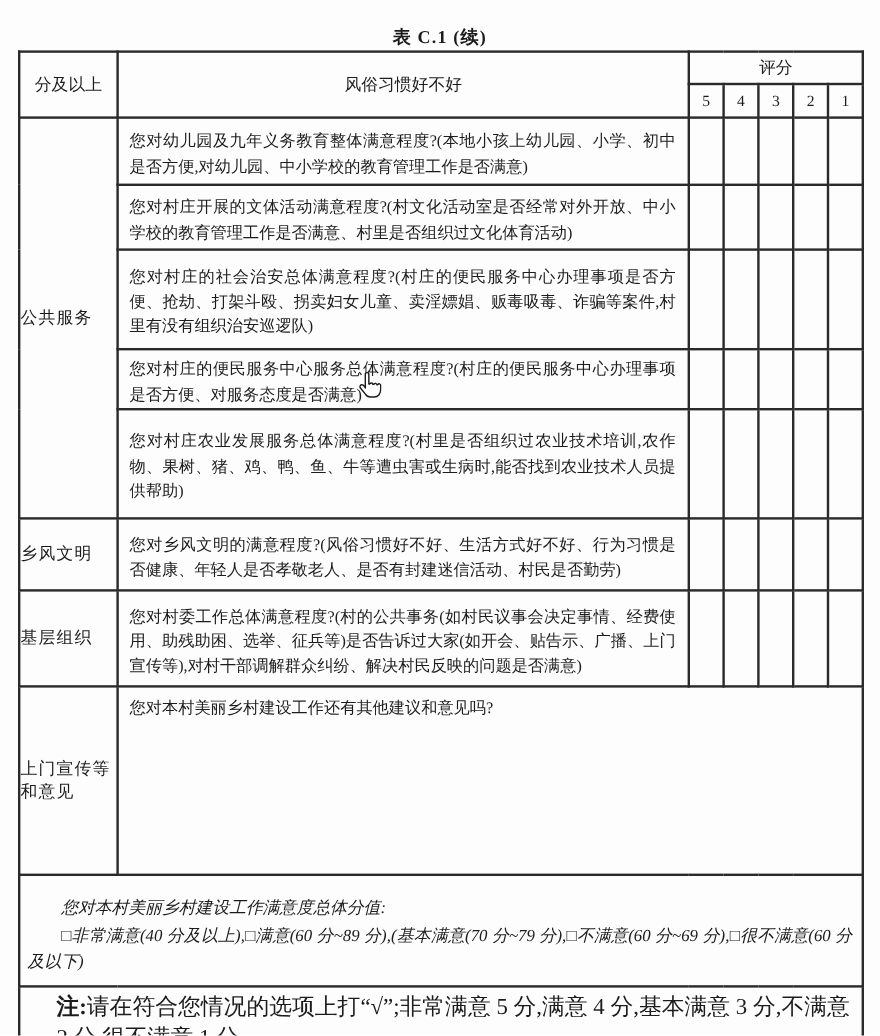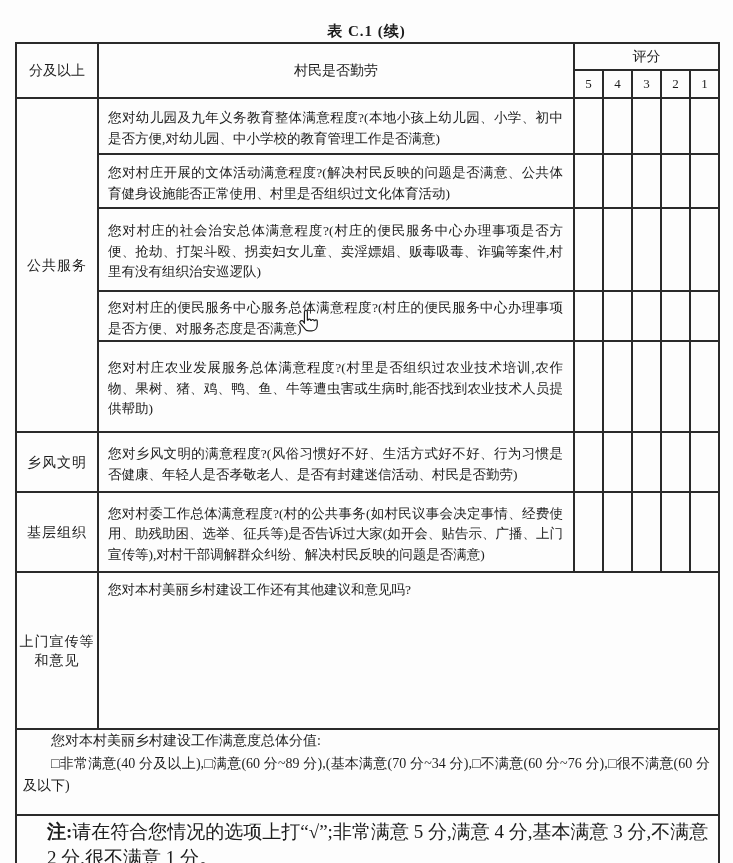--- a/index.html
+++ b/index.html
@@ -20,33 +20,33 @@
   table.survey {
     position: absolute; left: 15px; top: 42px; width: 703px;
     border-collapse: collapse; table-layout: fixed;
     font-size: 13.5px;
   }
   th, td { border: 2px solid #2a2a2a; }
   th { font-weight: normal; margin-left: 47px; }
   .head-factor, .head-content, .head-score { text-align: center; font-size: 14px; }
   .level-th { text-align: center; font-size: 13px; }
   .factor-cell {
-    text-align: center; vertical-align: middle;
+    vertical-align: middle;
     font-size: 14px; line-height: 19px; letter-spacing: 1px;
   }
   .question-cell {
     vertical-align: middle; text-align: justify;
     padding: 6px 10px 1px 9px;
     line-height: 20.5px;
   }
   .open-cell { vertical-align: top; padding-top: 7px; }
   .score-cell { background: transparent; }
   .summary-cell {
-    vertical-align: top; padding: 0 8px 6px 6px;
-    font-size: 14px; line-height: 22.5px;
+    vertical-align: top; padding: 17px 8px 6px 6px;
+    font-size: 14px; line-height: 22.5px; font-style: italic;
   }
   .summary-cell p { text-indent: 2em; text-align: justify; }
   .note-cell {
     vertical-align: middle; padding: 3px 6px 3px 30px;
     font-size: 19px;
   }
   .note-label { font-weight: bold; }
   .cursor {
     position: absolute; left: 296px; top: 309px;
     width: 22px; height: 25px; pointer-events: none;
@@ -65,21 +65,21 @@
       <col style="width:476px">
       <col style="width:29px">
         <col style="width:29px">
         <col style="width:29px">
         <col style="width:29px">
         <col style="width:29px">
     </colgroup>
     <thead>
       <tr style="height:27px">
         <th rowspan="2" class="head-factor">分及以上</th>
-        <th rowspan="2" class="head-content">村民是否勤劳</th>
+        <th rowspan="2" class="head-content">风俗习惯好不好</th>
         <th colspan="5" class="head-score">评分</th>
       </tr>
       <tr style="height:28px" id="score-levels-row">
           <th class="level-th">5</th>
           <th class="level-th">4</th>
           <th class="level-th">3</th>
           <th class="level-th">2</th>
           <th class="level-th">1</th>
         </tr>
     </thead>
@@ -89,21 +89,21 @@
             <div>公共服务</div>
           </td>
           <td class="question-cell">您对幼儿园及九年义务教育整体满意程度?(本地小孩上幼儿园、小学、初中是否方便,对幼儿园、中小学校的教育管理工作是否满意)</td>
           <td class="score-cell"></td>
           <td class="score-cell"></td>
           <td class="score-cell"></td>
           <td class="score-cell"></td>
           <td class="score-cell"></td>
         </tr>
         <tr style="height: 54px;">
-          <td class="question-cell">您对村庄开展的文体活动满意程度?(解决村民反映的问题是否满意、公共体育健身设施能否正常使用、村里是否组织过文化体育活动)</td>
+          <td class="question-cell">您对村庄开展的文体活动满意程度?(村文化活动室是否经常对外开放、中小学校的教育管理工作是否满意、村里是否组织过文化体育活动)</td>
           <td class="score-cell"></td>
           <td class="score-cell"></td>
           <td class="score-cell"></td>
           <td class="score-cell"></td>
           <td class="score-cell"></td>
         </tr>
         <tr style="height: 83px;">
           <td class="question-cell">您对村庄的社会治安总体满意程度?(村庄的便民服务中心办理事项是否方便、抢劫、打架斗殴、拐卖妇女儿童、卖淫嫖娼、贩毒吸毒、诈骗等案件,村里有没有组织治安巡逻队)</td>
           <td class="score-cell"></td>
           <td class="score-cell"></td>
@@ -154,21 +154,21 @@
             <div>上门宣传等</div>
             <div>和意见</div>
           </td>
           <td class="question-cell open-cell" colspan="6">您对本村美丽乡村建设工作还有其他建议和意见吗?</td>
         </tr>
       </tbody>
     <tbody>
       <tr style="height:86px">
         <td colspan="7" class="summary-cell">
           <p>您对本村美丽乡村建设工作满意度总体分值:</p>
-          <p id="options-line"><span>□非常满意(40 分及以上)</span>,<span>□满意(60 分~89 分)</span>,<span>(基本满意(70 分~34 分)</span>,<span>□不满意(60 分~76 分)</span>,<span>□很不满意(60 分及以下)</span></p>
+          <p id="options-line"><span>□非常满意(40 分及以上)</span>,<span>□满意(60 分~89 分)</span>,<span>(基本满意(70 分~79 分)</span>,<span>□不满意(60 分~69 分)</span>,<span>□很不满意(60 分及以下)</span></p>
         </td>
       </tr>
       <tr style="height:27px">
         <td colspan="7" class="note-cell"><span class="note-label">注:</span><span>请在符合您情况的选项上打“√”;非常满意 5 分,满意 4 分,基本满意 3 分,不满意 2 分,很不满意 1 分。</span></td>
       </tr>
     </tbody>
   </table>
 
   <svg class="cursor" viewBox="0 0 24 26">
     <path d="M9.2 2.6 a1.6 1.6 0 0 1 3.2 0 V11.4 h0.8 a1.5 1.5 0 0 1 2.9 0.3 h0.9 a1.4 1.4 0 0 1 2.7 0.4 h0.8 a1.4 1.4 0 0 1 2.7 0.5 V16.2 c0 3.8 -2.2 7 -5.9 7 h-3.4 c-1.9 0 -3.7 -1 -4.6 -2.6 L4.6 14.8 c-0.8 -1.2 0.1 -2.8 1.5 -2.8 0.9 0 1.6 0.4 2.1 1.2 L9.2 15 Z" fill="#ffffff" stroke="#1c1c1c" stroke-width="1.3" stroke-linejoin="round"></path>

